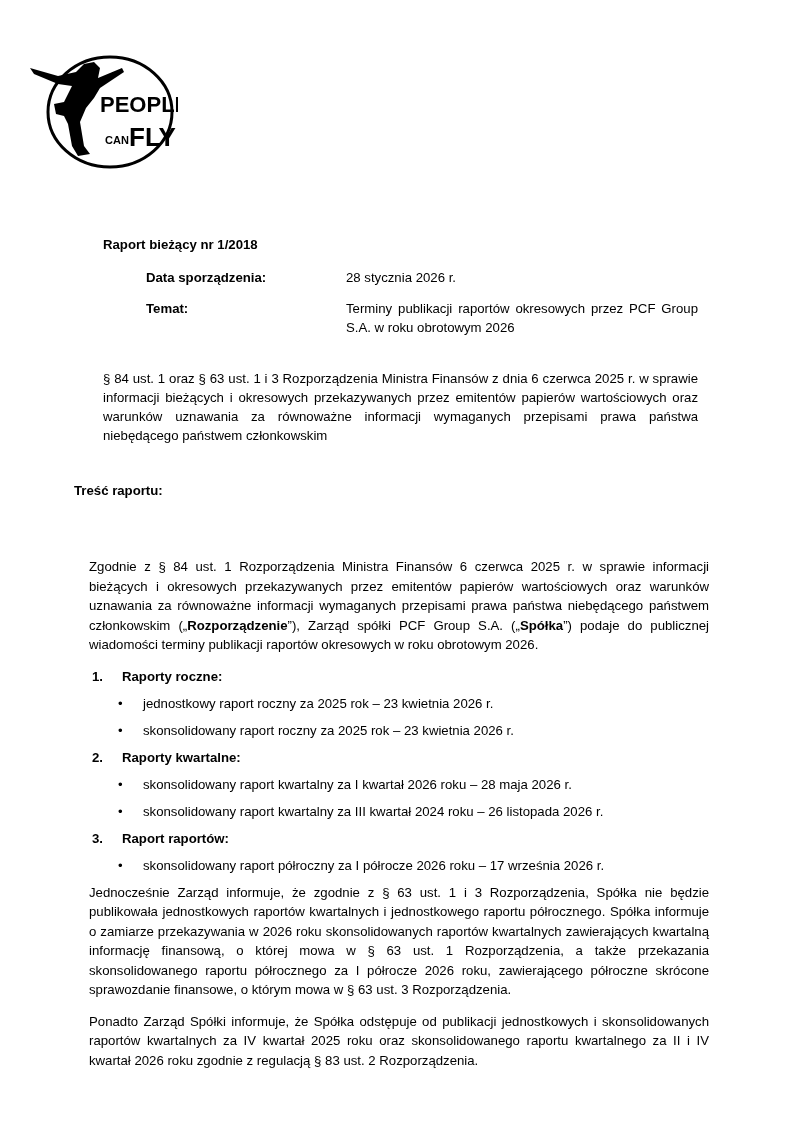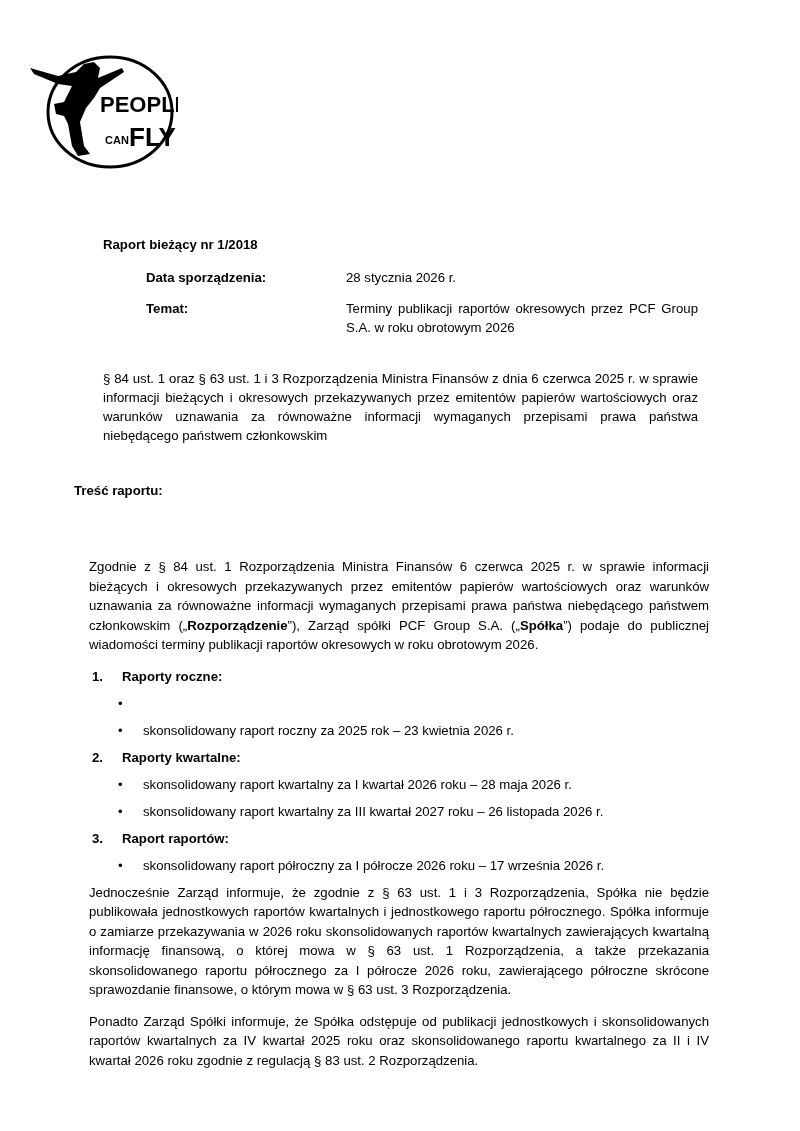--- a/index.html
+++ b/index.html
@@ -57,37 +57,38 @@
 <div class="body">
   <p class="para"><span>Zgodnie z § 84 ust. 1 Rozporządzenia Ministra Finansów 6 czerwca 2025 r. w sprawie informacji bieżących i okresowych przekazywanych przez emitentów papierów wartościowych oraz warunków uznawania za równoważne informacji wymaganych przepisami prawa państwa niebędącego państwem członkowskim („</span><b>Rozporządzenie</b><span>”), Zarząd spółki PCF Group S.A. („</span><b>Spółka</b><span>”) podaje do publicznej wiadomości terminy publikacji raportów okresowych w roku obrotowym 2026.</span></p>
 
   <div class="list">
     <div class="list-head">
         <span class="list-num">1.</span>
         <span>Raporty roczne:</span>
       </div>
     <div class="bullet">
         <span class="bullet-dot">•</span>
+        <span>jednostkowy raport roczny za 2025 rok – 23 kwietnia 2026 r.</span>
       </div>
     <div class="bullet">
         <span class="bullet-dot">•</span>
         <span>skonsolidowany raport roczny za 2025 rok – 23 kwietnia 2026 r.</span>
       </div>
 
     <div class="list-head">
         <span class="list-num">2.</span>
         <span>Raporty kwartalne:</span>
       </div>
     <div class="bullet">
         <span class="bullet-dot">•</span>
         <span>skonsolidowany raport kwartalny za I kwartał 2026 roku – 28 maja 2026 r.</span>
       </div>
     <div class="bullet">
         <span class="bullet-dot">•</span>
-        <span>skonsolidowany raport kwartalny za III kwartał 2027 roku – 26 listopada 2026 r.</span>
+        <span>skonsolidowany raport kwartalny za III kwartał 2024 roku – 26 listopada 2026 r.</span>
       </div>
 
     <div class="list-head">
         <span class="list-num">3.</span>
         <span>Raport raportów:</span>
       </div>
     <div class="bullet">
         <span class="bullet-dot">•</span>
         <span>skonsolidowany raport półroczny za I półrocze 2026 roku – 17 września 2026 r.</span>
       </div>

